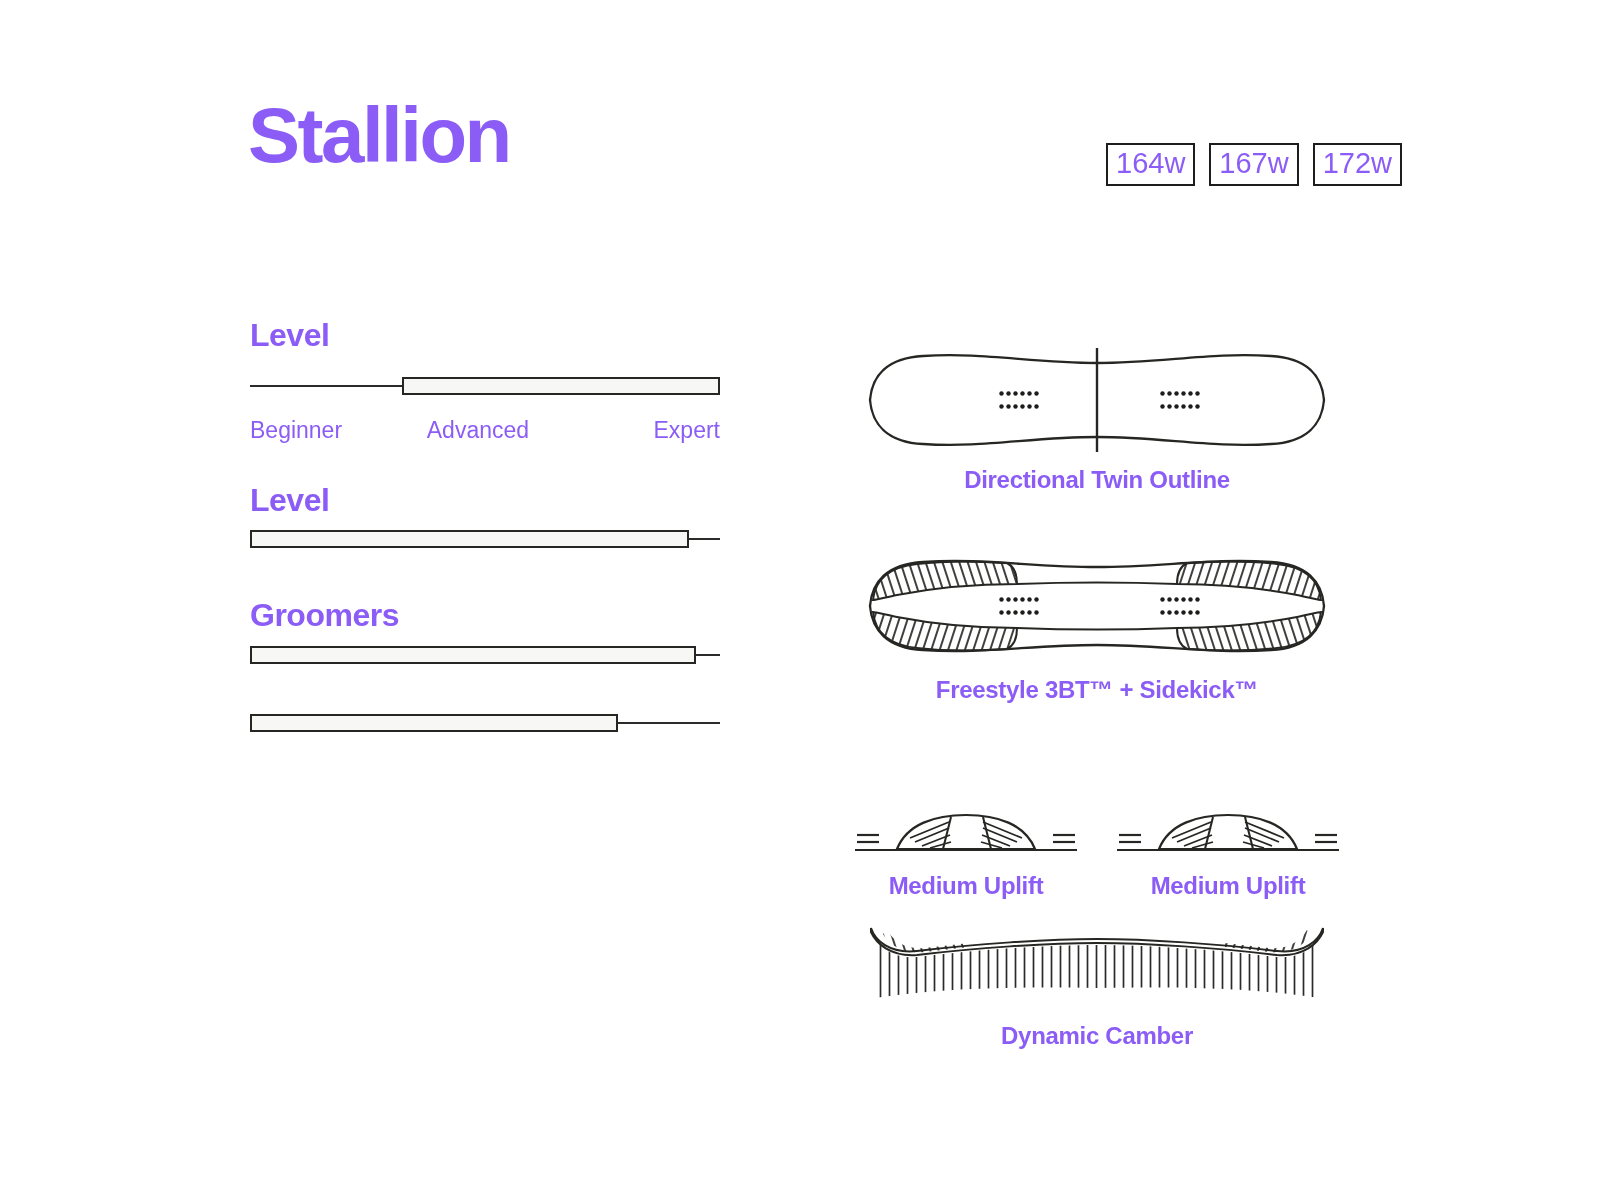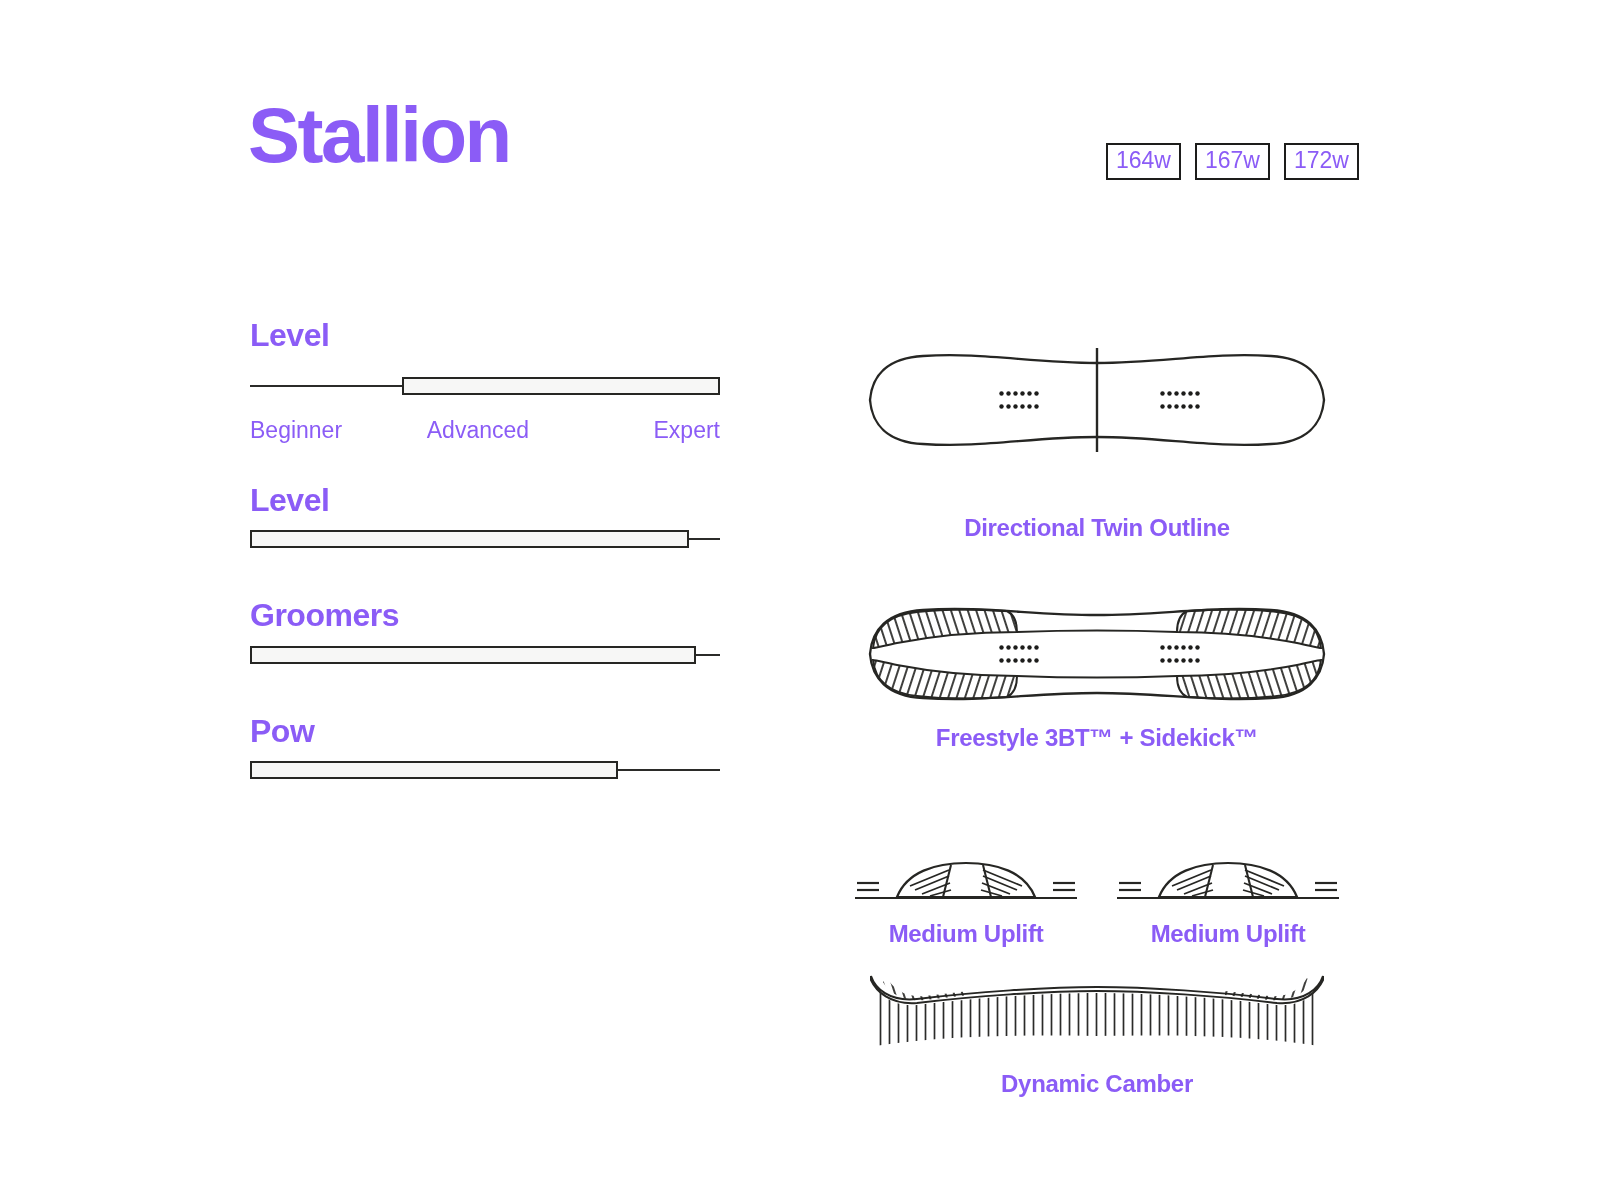--- a/index.html
+++ b/index.html
@@ -7,21 +7,21 @@
   .page {
     position:relative; width:1600px; height:1200px; background:#ffffff;
     font-family:"Liberation Sans", sans-serif; color:#8b5cf6; overflow:hidden;
   }
   .title {
     position:absolute; left:248px; top:96px;
     font-size:78px; font-weight:bold; letter-spacing:-2.5px; line-height:1;
   }
   .sizes { position:absolute; top:143px; left:1106px; display:flex; gap:14px; }
   .size-badge {
-    border:2px solid #1d1d1b; background:#ffffff; font-size:23px; line-height:1;
+    border:2px solid #1d1d1b; background:#ffffff; font-size:29px; line-height:1;
     padding:4px 8px 6px 8px; cursor:pointer;
   }
   
   .specs { position:absolute; left:250px; top:318px; width:470px; }
   .spec h3 { font-size:32px; font-weight:bold; line-height:1.1; letter-spacing:-0.5px; }
   .track { position:relative; height:18px; }
   .track::before {
     content:""; position:absolute; left:0; right:0; top:50%; height:2px;
     margin-top:-1px; background:#2b2b29;
   }
@@ -43,21 +43,21 @@
   .spec-float { margin-bottom:38px; }
   .spec-bar h3 { margin-bottom:12px; }
   .spec-bar { margin-bottom:50px; }
   
   .features {
     position:absolute; left:858px; top:348px; width:478px;
     display:flex; flex-direction:column; align-items:center;
   }
   .feature { display:flex; flex-direction:column; align-items:center; }
   .caption { font-weight:bold; font-size:24px; margin-top:14px; letter-spacing:-0.3px; }
-  .feature-outline { margin-bottom:56px;gap:48px; }
+  .feature-outline { margin-bottom:56px; }
   .feature-base { margin-bottom:106px; }
   .uplift-row { display:flex; gap:36px; margin-bottom:24px; }
   svg { display:block; }
 </style>
 </head>
 <body>
 
 <svg width="0" height="0" style="position:absolute" aria-hidden="true">
   <defs>
     <g id="inserts" fill="#1d1d1b">
@@ -120,21 +120,20 @@
     </div>
 
     <div class="spec spec-bar">
       <h3>Groomers</h3>
       <div class="track">
         <div class="fill-bar" style="width: 94.9%;"></div>
       </div>
     </div>
 
     <div class="spec spec-bar">
-      <h3>Pow</h3>
       <div class="track">
         <div class="fill-bar" style="width: 78.3%;"></div>
       </div>
     </div>
 
   </div>
 
   <div class="features">
 
     <div class="feature feature-outline">

